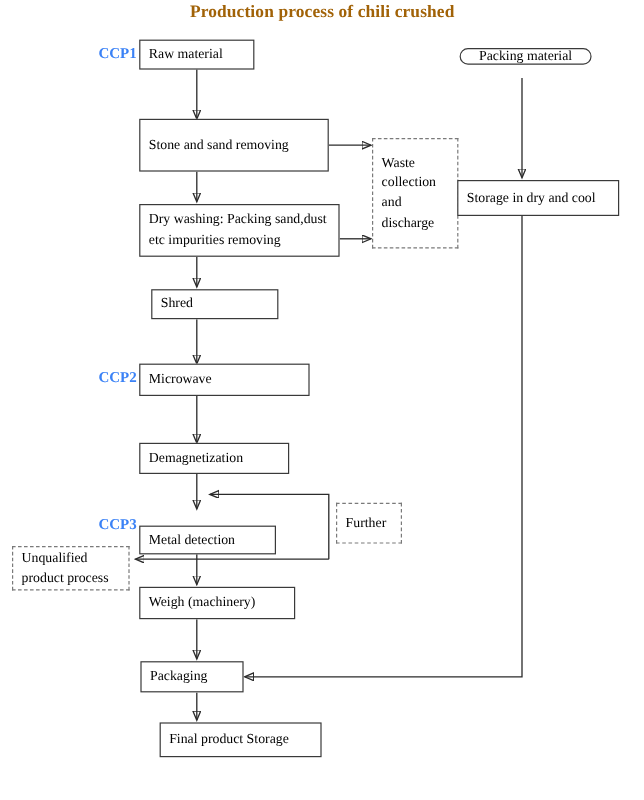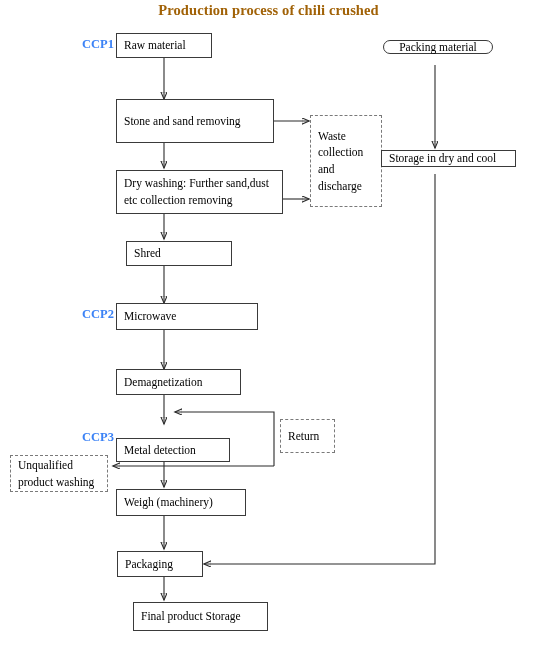--- a/index.html
+++ b/index.html
@@ -125,21 +125,21 @@
 
   <div class="node" style="left:116px; top:99px; width:158px; height:44px;">
     <span class="txt">Stone and sand removing</span>
   </div>
 
   <div class="node" style="left:116px; top:33px; width:96px; height:25px;">
     <span class="txt">Raw material</span>
   </div>
 
   <div class="node multiline" style="left:116px; top:170px; width:167px; height:44px;">
-    <span class="txt">Dry washing: Further sand,dust etc collection removing</span>
+    <span class="txt">Dry washing: Packing sand,dust etc impurities removing</span>
   </div>
 
   <div class="node" style="left:126px; top:241px; width:106px; height:25px;">
     <span class="txt">Shred</span>
   </div>
 
   <div class="node" style="left:116px; top:303px; width:142px; height:27px;">
     <span class="txt">Microwave</span>
   </div>
 
@@ -161,28 +161,28 @@
 
   <div class="node" style="left:133px; top:602px; width:135px; height:29px;">
     <span class="txt">Final product Storage</span>
   </div>
 
   <div class="node dashed multiline" style="left:310px; top:115px; width:72px; height:92px;justify-content:flex-end;">
     <span class="txt">Waste collection and discharge</span>
   </div>
 
   <div class="node dashed" style="left:280px; top:419px; width:55px; height:34px;">
-    <span class="txt">Return</span>
+    <span class="txt">Further</span>
   </div>
 
   <div class="node dashed multiline" style="left:10px; top:455px; width:98px; height:37px;">
-    <span class="txt">Unqualified product washing</span>
+    <span class="txt">Unqualified product process</span>
   </div>
 
   <div class="node" style="left:383px; top:40px; width:110px; height:14px; justify-content:center; padding-left:4px;border-radius:10px;">
     <span class="txt" style="text-align:center;">Packing material</span>
   </div>
 
-  <div class="node" style="left:381px; top:150px; width:135px; height:17px;">
+  <div class="node" style="left:381px; top:150px; width:135px; height:30px;">
     <span class="txt">Storage in dry and cool</span>
   </div>
 
 </div>
 
 </body></html>

